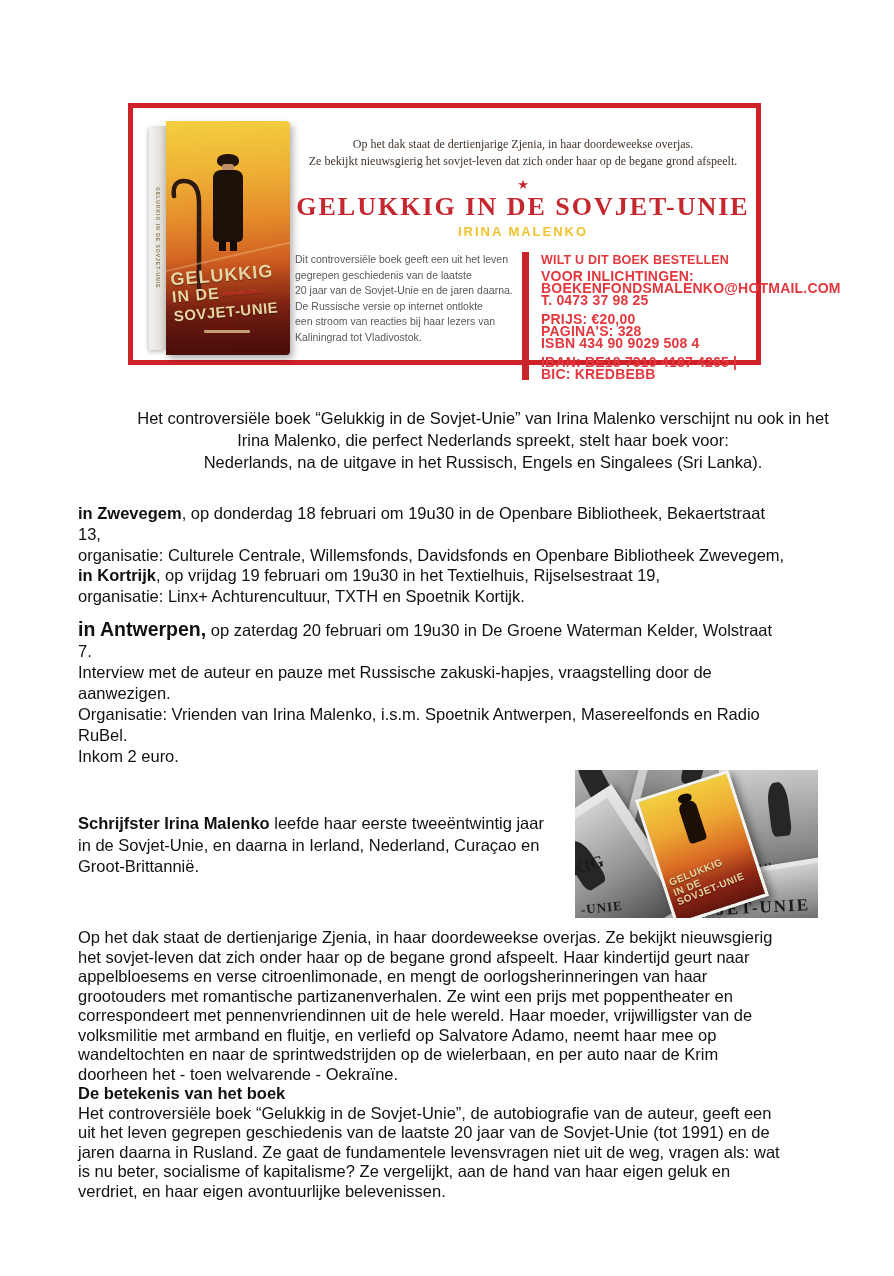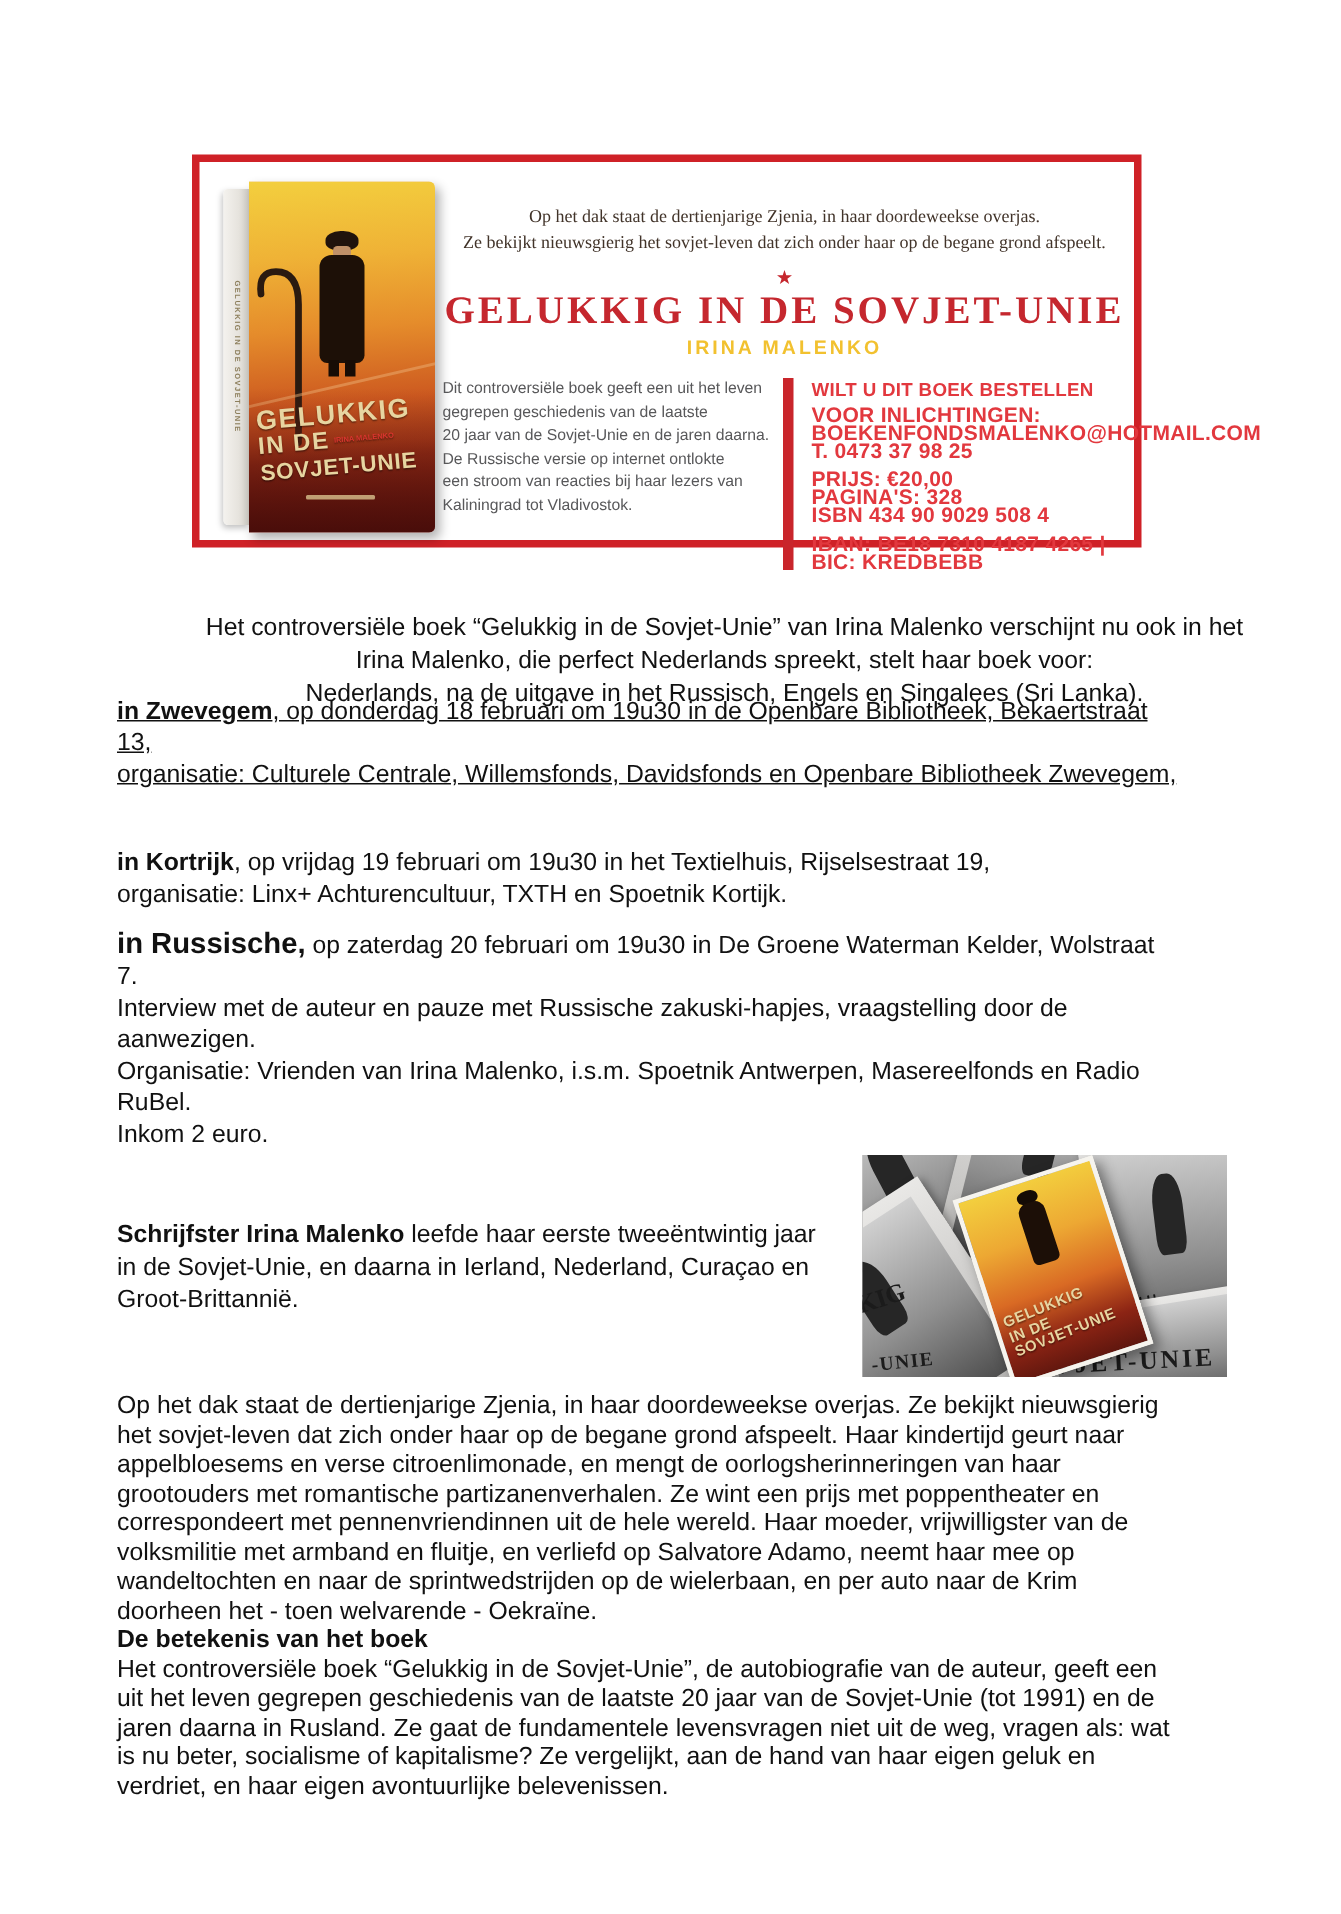--- a/index.html
+++ b/index.html
@@ -51,21 +51,21 @@
   .divider{width:7px;background:#c9252b;margin-left:9px;margin-right:12px;}
   .order{padding-top:1px;color:#e2383e;width:205px;}
   .order-heading{font-size:12.5px;font-weight:bold;letter-spacing:.2px;margin-bottom:3px;}
   .order-group{margin-bottom:7px;}
   .order-group div, .order-iban{font-size:14px;font-weight:bold;line-height:12px;letter-spacing:.2px;}
 
   
   .tblock{position:absolute;font-size:16.5px;}
   .intro{left:0;top:407px;width:894px;text-align:center;line-height:22px;padding-left:36px;}
   .ev{left:78px;line-height:21px;}
-  .ev-zwevegem{top:464px;width:760px;text-decoration:underline;}
+  .ev-zwevegem{top:503px;width:760px;}
   .ev-kortrijk{top:565px;width:760px;}
   .ev-antwerpen{top:619px;width:760px;}
   .lead{font-weight:bold;}
   .lead-big{font-weight:bold;font-size:19.5px;}
   .bio{left:78px;top:813px;width:505px;line-height:21.5px;}
   .bio .lead{font-weight:bold;}
   .closing{left:78px;top:928px;width:760px;line-height:19.5px;}
   .closing-heading{font-weight:bold;}
 
   
@@ -171,21 +171,21 @@
   </div>
 
   <div class="tblock ev ev-kortrijk">
     <div><span class="lead">in Kortrijk</span><span>, op vrijdag 19 februari om 19u30 in het Textielhuis, Rijselsestraat 19,</span></div>
     <div>
         <div>organisatie: Linx+ Achturencultuur, TXTH  en Spoetnik Kortijk.</div>
       </div>
   </div>
 
   <div class="tblock ev ev-antwerpen">
-    <div><span class="lead-big">in Russische,</span><span>   op zaterdag 20 februari om 19u30 in De Groene Waterman Kelder, Wolstraat</span></div>
+    <div><span class="lead-big">in Antwerpen,</span><span>   op zaterdag 20 februari om 19u30 in De Groene Waterman Kelder, Wolstraat</span></div>
     <div>
         <div>7.</div>
         <div>Interview met de auteur en pauze met Russische zakuski-hapjes, vraagstelling door de</div>
         <div>aanwezigen.</div>
         <div>Organisatie: Vrienden van Irina Malenko, i.s.m. Spoetnik Antwerpen, Masereelfonds en Radio</div>
         <div>RuBel.</div>
         <div>Inkom 2 euro.</div>
       </div>
   </div>
 

